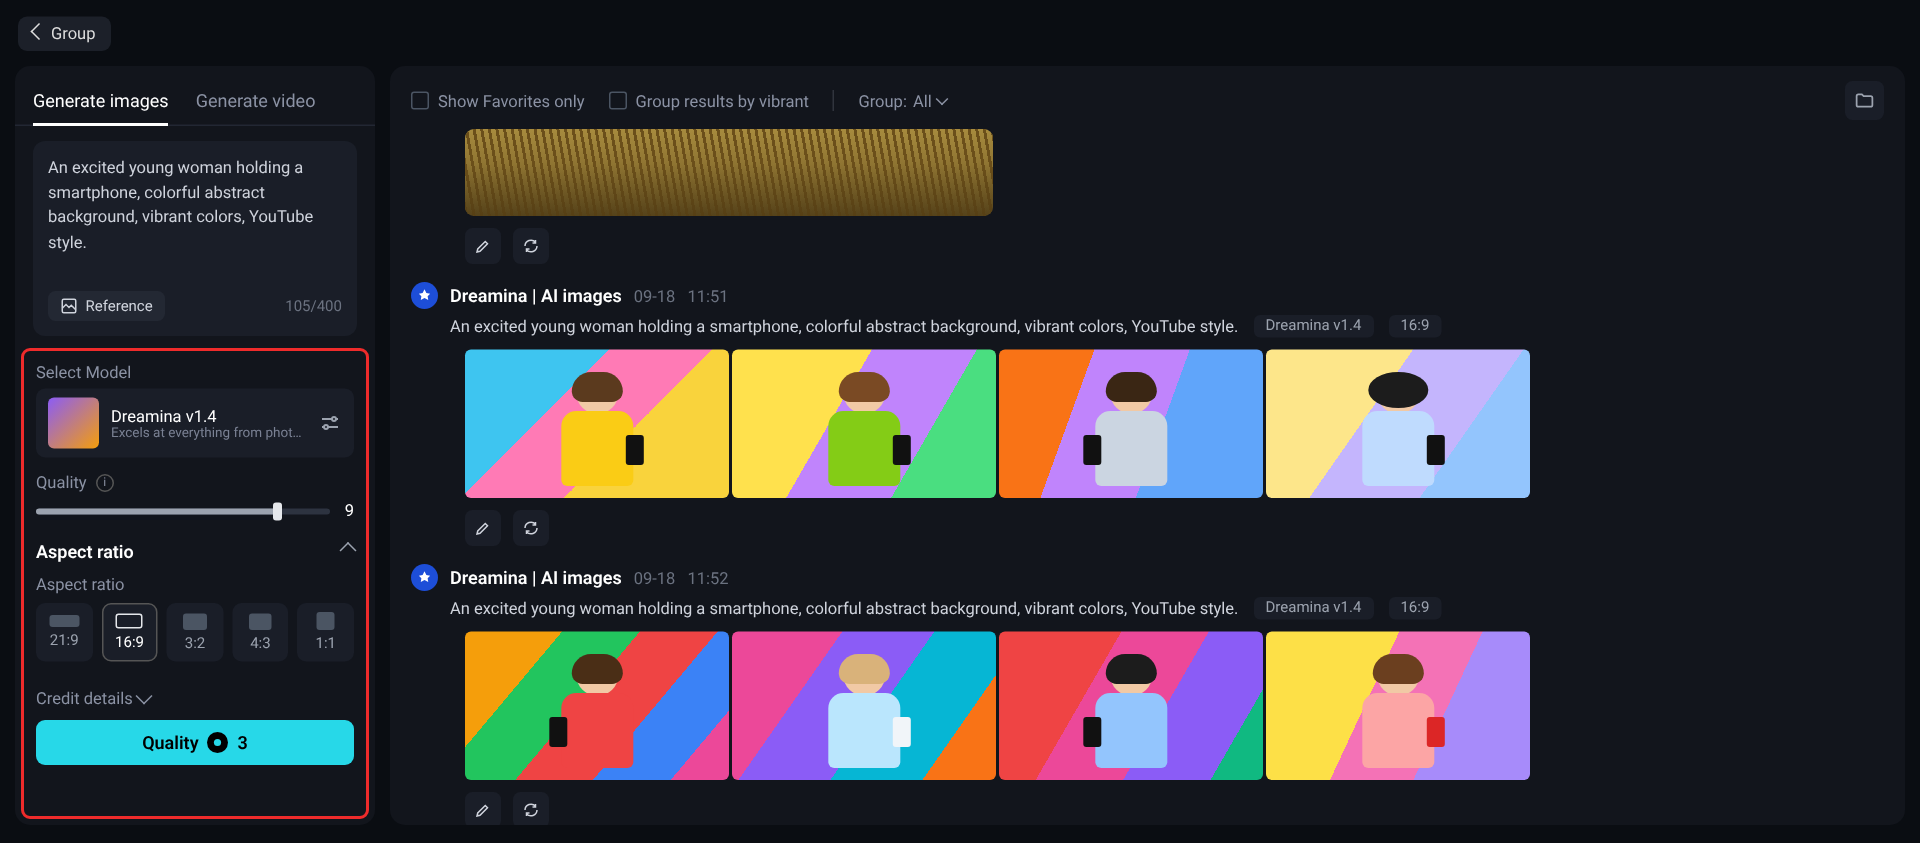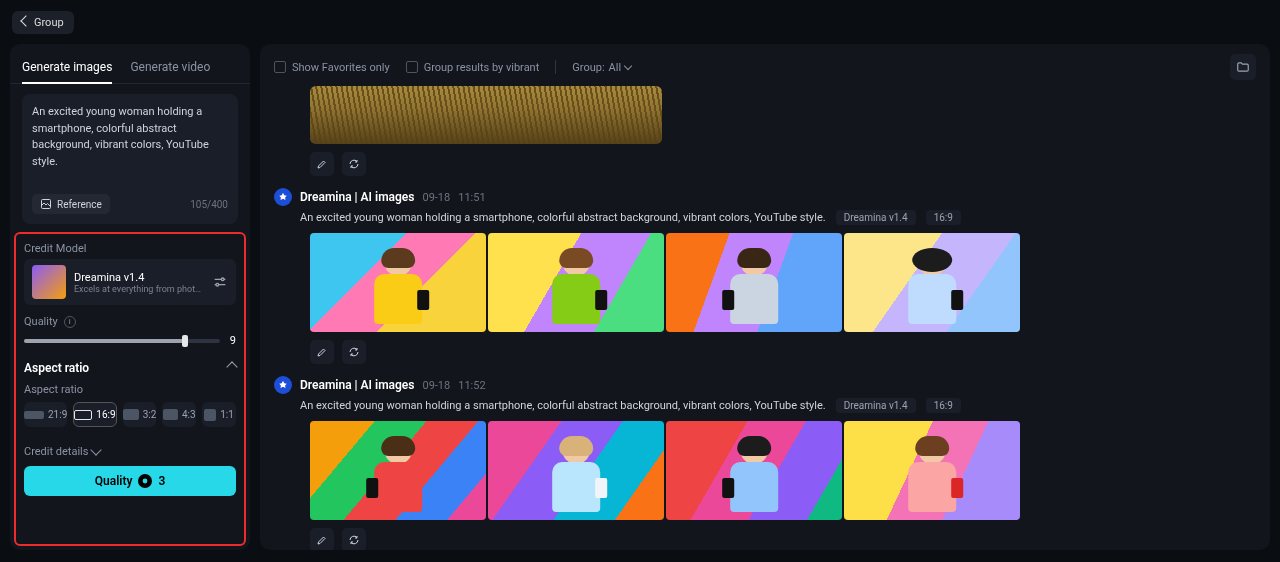--- a/index.html
+++ b/index.html
@@ -152,21 +152,21 @@
   .aspect-grid {
     display: grid;
     grid-template-columns: repeat(5, 1fr);
     gap: 6px;
     margin-top: 6px;
   }
   .aspect-btn {
     background: #1a1e28;
     border-radius: 6px;
     padding: 6px 0;
-    display: flex; flex-direction: row; align-items: center; justify-content: center;
+    display: flex; flex-direction: column; align-items: center; justify-content: center;
     gap: 4px;
     cursor: pointer;
     font-size: 10px; color: #9ca3af;
   }
   .aspect-btn.active { border: 1px solid #555; color: #fff; }
   .asp-shape { background: #4b5563; border-radius: 2px; }
   .aspect-grid2 {
     display: grid;
     grid-template-columns: repeat(5, 1fr);
     gap: 6px;
@@ -301,21 +301,21 @@
               <path d="M3 15l5-5 4 4 3-3 6 6"></path>
             </svg>
           <span>Reference</span>
         </div>
         <div class="char-count">105/400</div>
       </div>
     </div>
 
     <div class="hl-section">
 
-      <div class="sub-label">Credit Model</div>
+      <div class="sub-label">Select Model</div>
 
       <div class="model-card">
         <div class="model-thumb"></div>
         <div class="model-info">
           <div class="model-name">Dreamina v1.4</div>
           <div class="model-desc">Excels at everything from photoreali…</div>
         </div>
         <svg class="settings-icon" viewBox="0 0 24 24" fill="none" stroke="#9ca3af" stroke-width="2">
             <path d="M4 8h10M18 8h2M4 16h2M10 16h10"></path>
             <circle cx="16" cy="8" r="2"></circle>

